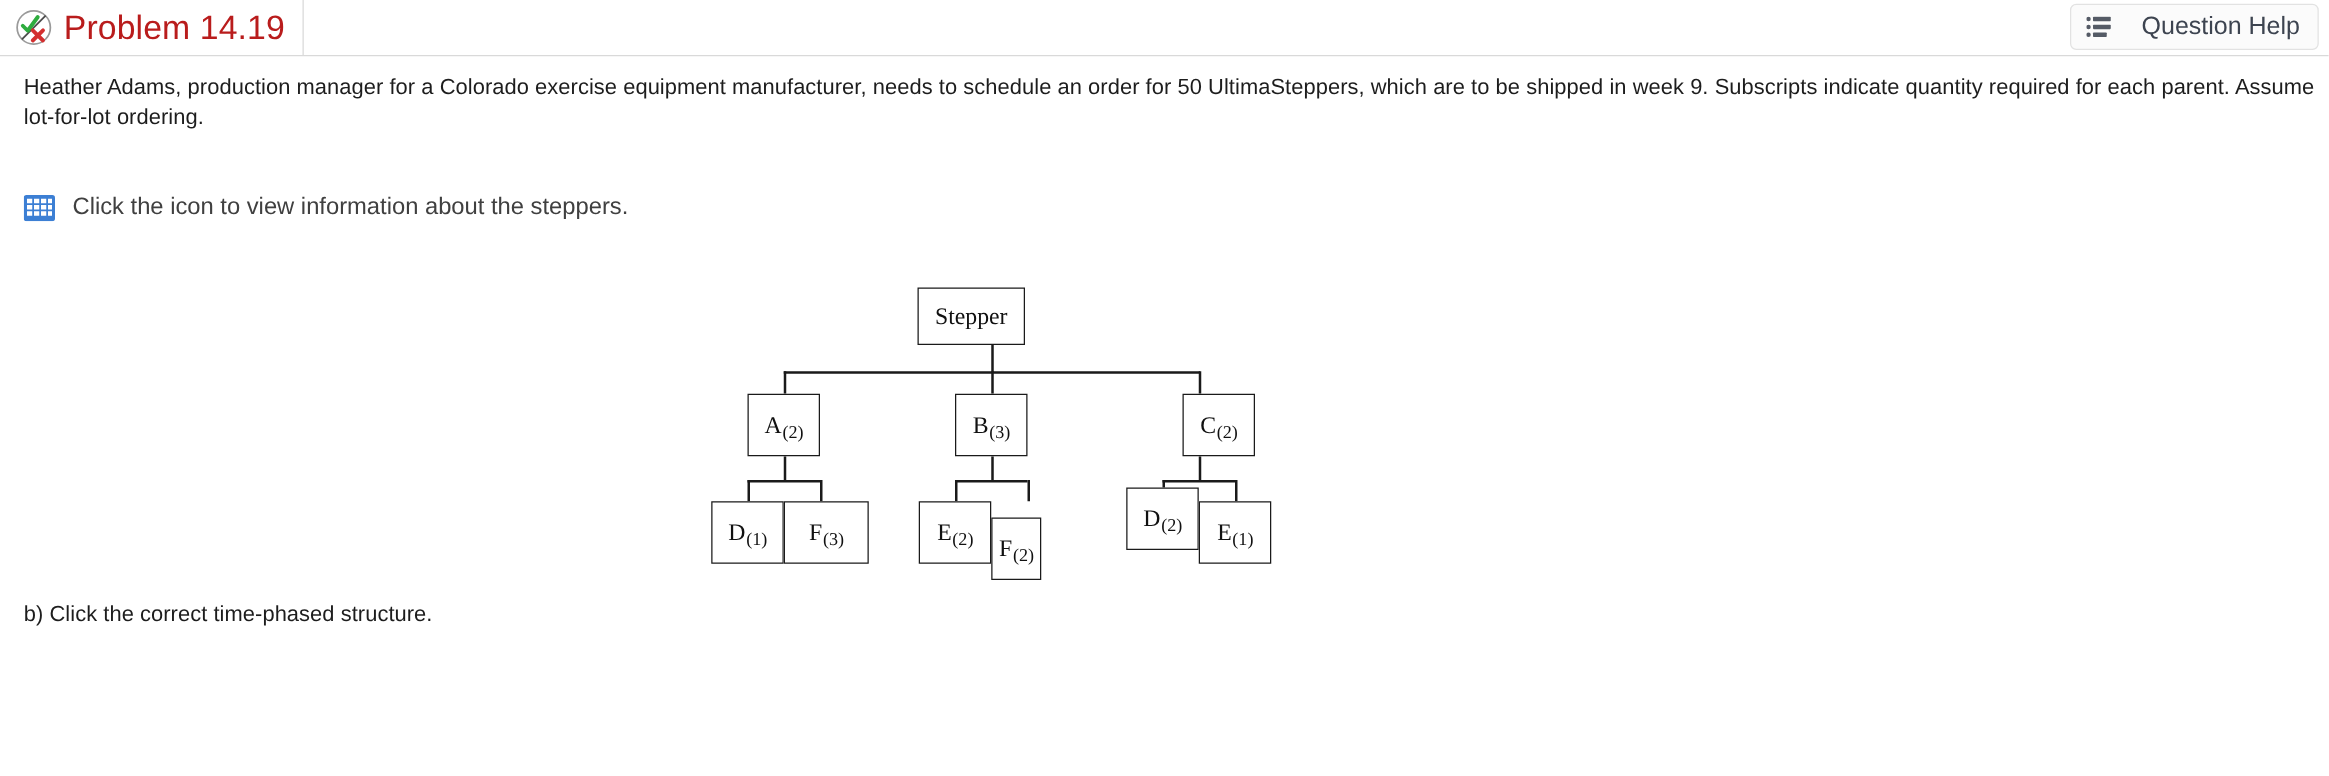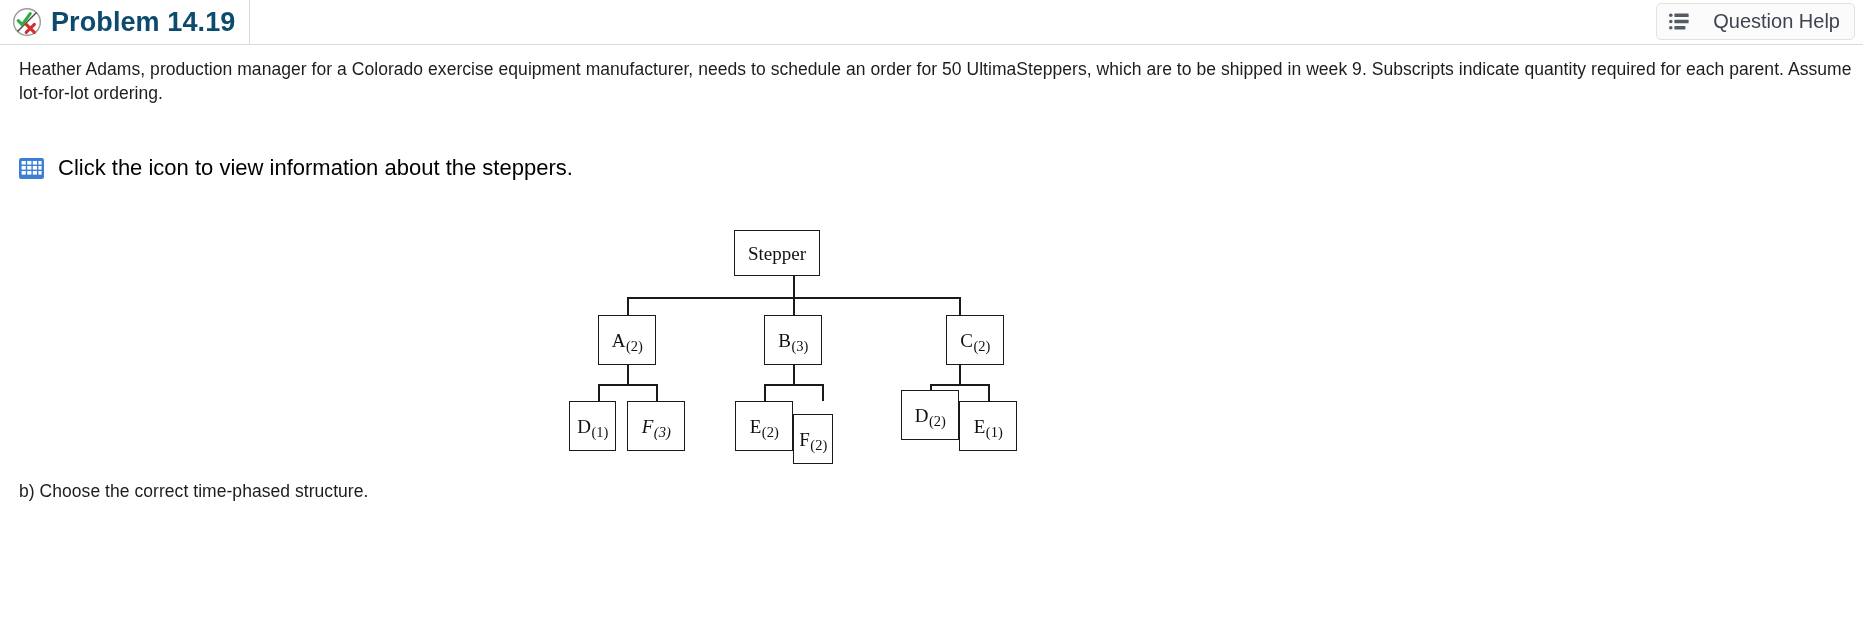--- a/index.html
+++ b/index.html
@@ -35,24 +35,24 @@
     padding-right: 14px;
     border-right: 1px solid #d9d9d9;
   }
   .status-icon {
     width: 30px; height: 30px;
     flex: 0 0 30px;
     margin-right: 9px;
   }
   .problem-title {
     font-size: 27px;
-    color: #0c4a6e;
+    color: #b91c1c;
     letter-spacing: 0.1px;
     white-space: nowrap;
-    font-weight: 700;
+    font-weight: 400;
   }
   .qhelp-btn {
     position: absolute;
     right: 8px; top: 3px;
     height: 37px;
     display: flex;
     align-items: center;
     gap: 24px;
     padding: 0 14px 0 12px;
     border: 1px solid #e2e2e2;
@@ -95,22 +95,22 @@
     display: flex;
     align-items: center;
     gap: 14px;
   }
   .grid-icon {
     width: 25px; height: 21px;
     flex: 0 0 25px;
     cursor: pointer;
   }
   .icon-line-text {
-    font-size: 22px;
-    color: #000000;
+    font-size: 19px;
+    color: #404040;
   }
   #para-structure {
     left: 19px; top: 154px;
   }
   #para-partb {
     left: 19px; top: 434px;
   }
 
   
   .diagram {
@@ -246,37 +246,37 @@
       <div class="conn v" style="left:203px; top:135px; height:20px;"></div>
       <div class="conn h" style="left:174px; top:154px; width:58px;"></div>
       <div class="conn v" style="left:174px; top:154px; height:17px;"></div>
       <div class="conn v" style="left:232px; top:154px; height:17px;"></div>
 
       <div class="conn v" style="left:369px; top:135px; height:20px;"></div>
       <div class="conn h" style="left:340px; top:154px; width:58px;"></div>
       <div class="conn v" style="left:340px; top:154px; height:17px;"></div>
       <div class="conn v" style="left:398px; top:154px; height:17px;"></div>
 
-      <div class="node" style="left:-21px; top:171px; width:47px; height:50px;">
+      <div class="node" style="left:-21px; top:171px; width:58px; height:50px;">
         <span class="lbl"><span>D</span><sub>(1)</sub></span>
       </div>
-      <div class="node" style="left:37px; top:171px; width:58px; height:50px;font-style:italic;">
+      <div class="node" style="left:37px; top:171px; width:68px; height:50px;">
         <span class="lbl"><span>F</span><sub>(3)</sub></span>
       </div>
       <div class="node" style="left:145px; top:171px; width:58px; height:50px;">
         <span class="lbl"><span>E</span><sub>(2)</sub></span>
       </div>
       <div class="node" style="left:203px; top:184px; width:40px; height:50px;">
         <span class="lbl"><span>F</span><sub>(2)</sub></span>
       </div>
       <div class="node" style="left:311px; top:160px; width:58px; height:50px;align-items:center;">
         <span class="lbl"><span>D</span><sub>(2)</sub></span>
       </div>
       <div class="node" style="left:369px; top:171px; width:58px; height:50px;justify-content:center;">
         <span class="lbl"><span>E</span><sub>(1)</sub></span>
       </div>
 
     </div>
 
-    <div class="para" id="para-partb">b) Choose the correct time-phased structure.</div>
+    <div class="para" id="para-partb">b) Click the correct time-phased structure.</div>
 
   </div>
 </div>
 
 </body></html>

